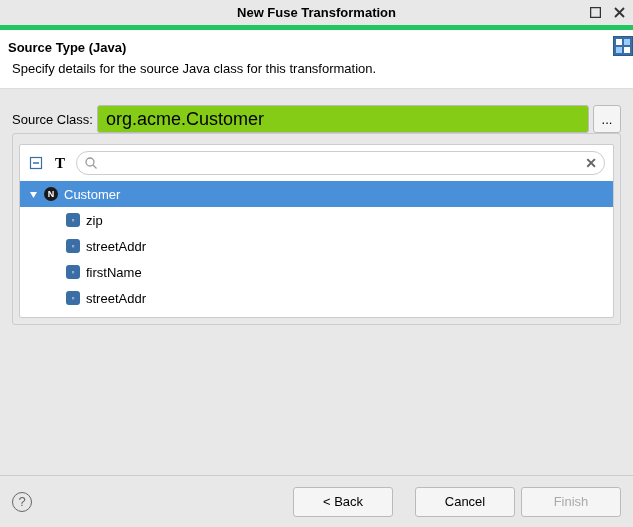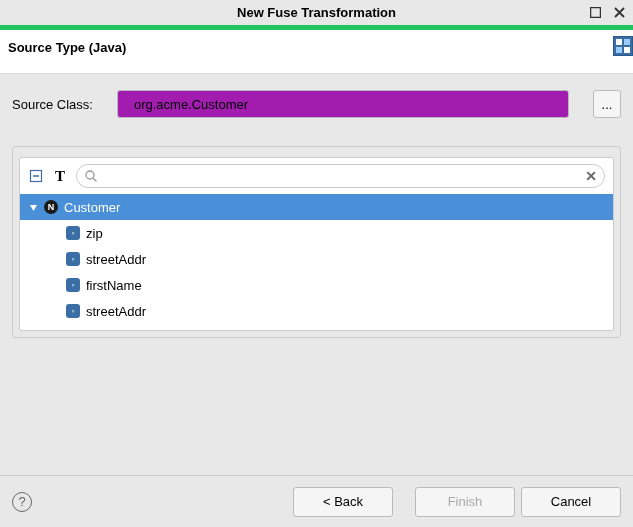--- a/index.html
+++ b/index.html
@@ -70,36 +70,36 @@
       background: #3a6ea5;
       border: 1px solid #2a5a8a;
       margin-top: -4px;
     }
     .form-area {
       padding: 16px 12px 12px 12px;
     }
     .source-class-row {
       display: flex;
       align-items: center;
-      gap: 24px;
-      margin-bottom: 28px;
+      gap: 4px;
+      margin-bottom: 0;
       justify-content: space-between;
     }
     .source-class-label {
       font-size: 13px;
       white-space: nowrap;
     }
     .source-class-input {
       flex: 1;
       height: 28px;
       border: 1px solid #bbb;
       border-radius: 3px;
-      padding: 0 16px;
-      font-size: 13px;
-      background: #a21caf;
+      padding: 0 8px;
+      font-size: 18px;
+      background: #84cc16;
     }
     .browse-btn {
       width: 28px;
       height: 28px;
       border: 1px solid #bbb;
       border-radius: 3px;
       background: #f5f5f5;
       cursor: pointer;
       font-size: 13px;
       display: flex;
@@ -277,20 +277,21 @@
       <svg width="11" height="11" viewBox="0 0 11 11">
           <path d="M1 1 L10 10 M10 1 L1 10" stroke="#333" stroke-width="1.8"></path>
         </svg>
     </div>
   </div>
 </div>
 
 <div class="header-area">
   <div class="header-text">
     <div class="header-title">Source Type (Java)</div>
+    <div class="header-subtitle">Specify details for the source Java class for this transformation.</div>
   </div>
   <div class="header-icon">
     <svg width="18" height="18" viewBox="0 0 18 18">
         <rect x="2" y="2" width="6" height="6" fill="#fff"></rect>
         <rect x="10" y="2" width="6" height="6" fill="#9cf"></rect>
         <rect x="2" y="10" width="6" height="6" fill="#9cf"></rect>
         <rect x="10" y="10" width="6" height="6" fill="#fff"></rect>
       </svg>
   </div>
 </div>
@@ -353,16 +354,16 @@
       </div>
     </div>
   </div>
 </div>
 
 <div class="footer">
   <div class="help-icon">?</div>
   <div class="footer-buttons">
     <button class="footer-btn">&lt; Back</button>
     <span class="footer-gap"></span>
+    <button class="footer-btn">Cancel</button>
     <button class="footer-btn" disabled="">Finish</button>
-    <button class="footer-btn">Cancel</button>
   </div>
 </div>
 
 </body></html>

